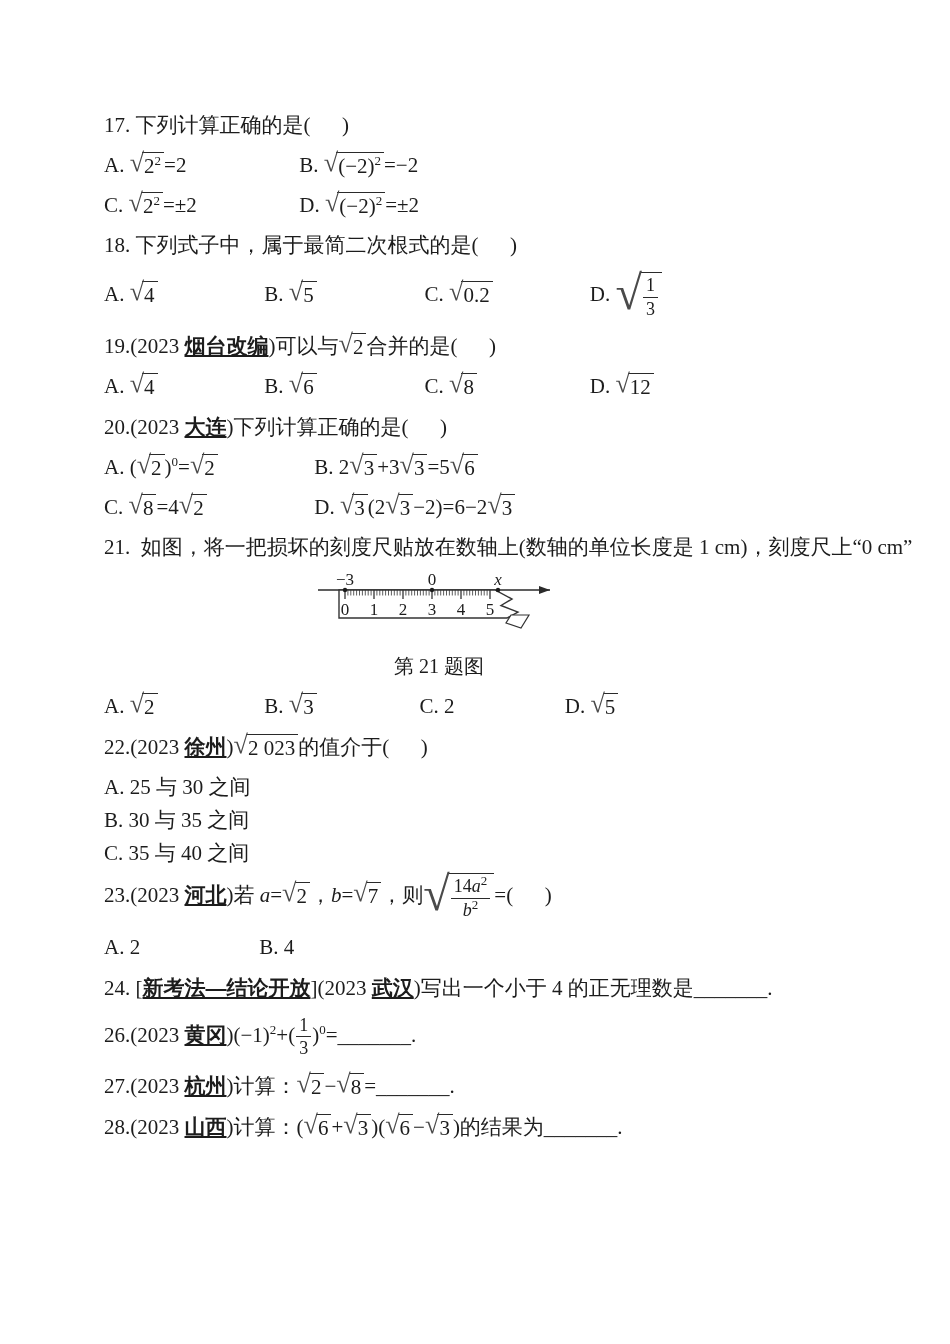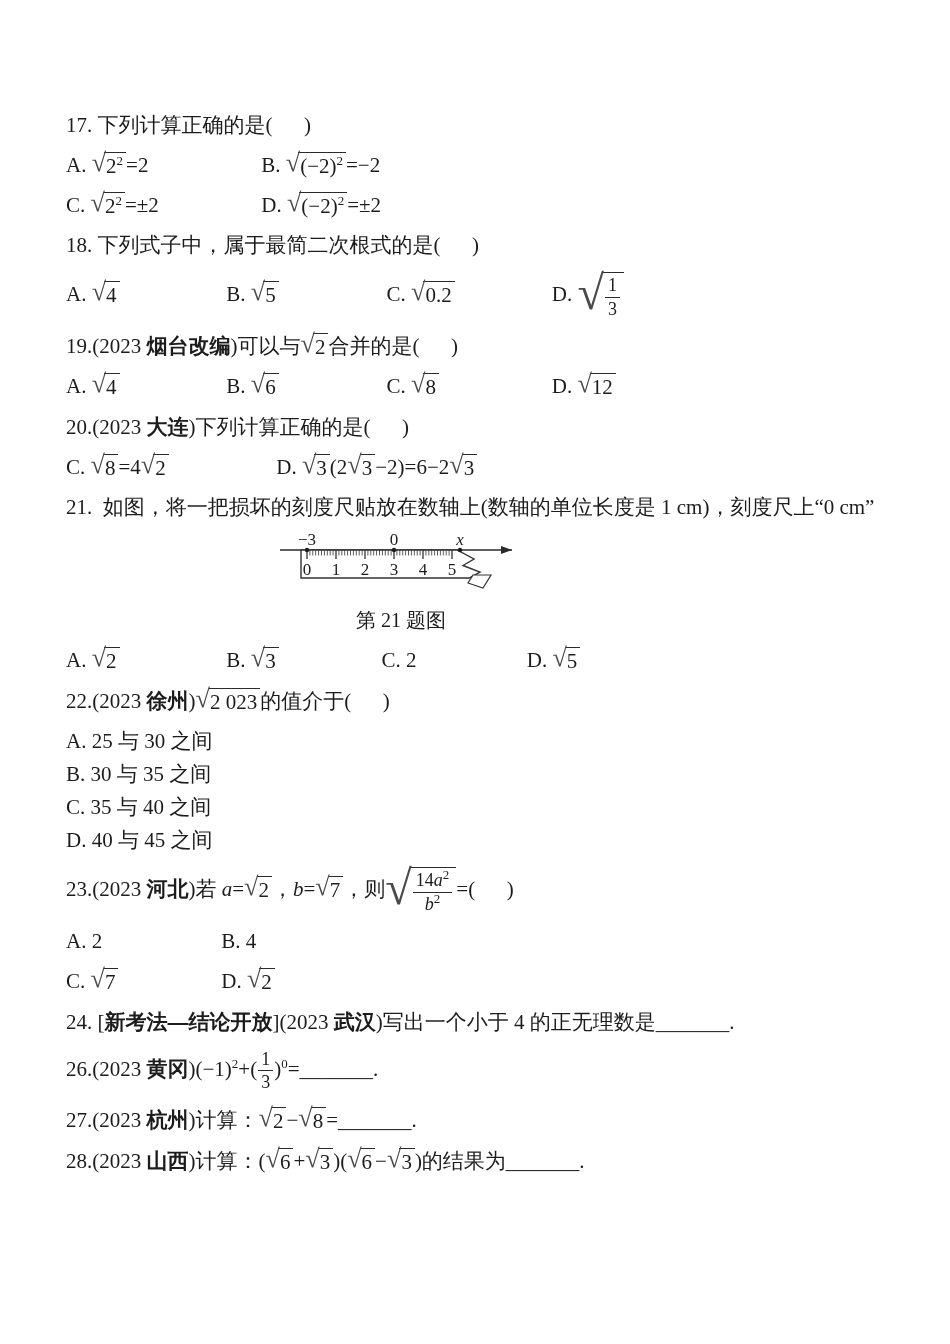--- a/index.html
+++ b/index.html
@@ -1,26 +1,26 @@
 <!DOCTYPE html>
 <html><head>
 <meta charset="utf-8">
 <style>
   html,body{margin:0;padding:0;}
   body{
     width:950px;height:1344px;overflow:hidden;background:#ffffff;
     font-family:"Liberation Serif","DejaVu Serif",serif;color:#1c1c1c;
   }
-  .page{padding:112px 55px 0 66px;font-size:21px;}
+  .page{padding:112px 55px 0 104px;font-size:21px;}
   .line{line-height:27px;min-height:27px;margin-bottom:13px;white-space:nowrap;}
   .tight{margin-bottom:6px;}
   .opt{display:inline-block;white-space:nowrap;}
   .w190{width:190px}.w205{width:205px}.w155{width:155px}.w160{width:160px}
   .w150{width:150px}.w140{width:140px}
-  .b{font-family:"Liberation Sans","DejaVu Sans",sans-serif;font-weight:700;}
+  .b{font-family:"Liberation Sans","DejaVu Sans",sans-serif;font-weight:700;text-decoration:underline;}
   .i{font-style:italic;}
   sup{font-size:13px;line-height:0;}
   
   .sqrt{display:inline-block;white-space:nowrap;}
   .sqrt::before{
     content:"√";display:inline-block;font-size:1.25em;line-height:1;
     vertical-align:top;margin-right:-2px;transform:translateY(-0.08em);
     color:#4a4a4a;
   }
   .rad{display:inline-block;border-top:1.6px solid #2a2a2a;vertical-align:top;
@@ -28,21 +28,21 @@
   .sqrt.tall{vertical-align:middle;}
   .sqrt.tall::before{font-size:2.3em;line-height:0.95;transform:translateY(-0.04em);}
   .sqrt.tall .rad{padding-top:2px;}
   
   .frac{display:inline-block;vertical-align:middle;text-align:center;
         font-size:18px;line-height:1.15;margin:0 1px;}
   .frac .num{display:block;border-bottom:1.2px solid #2a2a2a;padding:0 3px 1px;}
   .frac .den{display:block;padding:1px 3px 0;}
   
   .fig{margin:2px 0 0 210px;}
-  .figcaption{margin:11px 0 13px 210px;width:250px;text-align:center;font-size:20px;}
+  .figcaption{margin:17px 0 13px 210px;width:250px;text-align:center;font-size:20px;}
   svg text{font-family:"Liberation Serif","DejaVu Serif",serif;}
 </style>
 </head>
 <body>
 
 <main class="page">
 
   <div class="line">17. 下列计算正确的是(&nbsp;&nbsp;&nbsp;&nbsp;&nbsp;&nbsp;)</div>
   <div class="line">
     <span class="opt w190">A. <span class="sqrt"><span class="rad">2<sup>2</sup></span></span>=2</span>
@@ -63,20 +63,24 @@
 
   <div class="line">19.(2023 <span class="b">烟台改编</span>)可以与<span class="sqrt"><span class="rad">2</span></span>合并的是(&nbsp;&nbsp;&nbsp;&nbsp;&nbsp;&nbsp;)</div>
   <div class="line">
     <span class="opt w155">A. <span class="sqrt"><span class="rad">4</span></span></span>
     <span class="opt w155">B. <span class="sqrt"><span class="rad">6</span></span></span>
     <span class="opt w160">C. <span class="sqrt"><span class="rad">8</span></span></span>
     <span class="opt">D. <span class="sqrt"><span class="rad">12</span></span></span>
   </div>
 
   <div class="line">20.(2023 <span class="b">大连</span>)下列计算正确的是(&nbsp;&nbsp;&nbsp;&nbsp;&nbsp;&nbsp;)</div>
+  <div class="line">
+    <span class="opt w205">A. (<span class="sqrt"><span class="rad">2</span></span>)<sup>0</sup>=<span class="sqrt"><span class="rad">2</span></span></span>
+    <span class="opt">B. 2<span class="sqrt"><span class="rad">3</span></span>+3<span class="sqrt"><span class="rad">3</span></span>=5<span class="sqrt"><span class="rad">6</span></span></span>
+  </div>
   <div class="line">
     <span class="opt w205">C. <span class="sqrt"><span class="rad">8</span></span>=4<span class="sqrt"><span class="rad">2</span></span></span>
     <span class="opt">D. <span class="sqrt"><span class="rad">3</span></span>(2<span class="sqrt"><span class="rad">3</span></span>−2)=6−2<span class="sqrt"><span class="rad">3</span></span></span>
   </div>
 
   <div class="line">21.&nbsp;&nbsp;如图，将一把损坏的刻度尺贴放在数轴上(数轴的单位长度是 1 cm)，刻度尺上“0 cm”</div>
 
   <figure class="fig" style="margin-block:0;margin-inline:0;margin-left:210px;">
     <svg width="250" height="56" viewBox="0 0 250 56">
 
@@ -161,30 +165,25 @@
     <span class="opt w155">A. <span class="sqrt"><span class="rad">2</span></span></span>
     <span class="opt w150">B. <span class="sqrt"><span class="rad">3</span></span></span>
     <span class="opt w140">C. 2</span>
     <span class="opt">D. <span class="sqrt"><span class="rad">5</span></span></span>
   </div>
 
   <div class="line">22.(2023 <span class="b">徐州</span>)<span class="sqrt"><span class="rad">2 023</span></span>的值介于(&nbsp;&nbsp;&nbsp;&nbsp;&nbsp;&nbsp;)</div>
   <div class="line tight">A. 25 与 30 之间</div>
   <div class="line tight">B. 30 与 35 之间</div>
   <div class="line tight">C. 35 与 40 之间</div>
-  <div class="line">D. 40 与 45 之间</div>
 
   <div class="line">23.(2023 <span class="b">河北</span>)若 <span class="i">a</span>=<span class="sqrt"><span class="rad">2</span></span>，<span class="i">b</span>=<span class="sqrt"><span class="rad">7</span></span>，则<span class="sqrt tall"><span class="rad"><span class="frac"><span class="num">14<span class="i">a</span><sup>2</sup></span><span class="den"><span class="i">b</span><sup>2</sup></span></span></span></span>=(&nbsp;&nbsp;&nbsp;&nbsp;&nbsp;&nbsp;)</div>
   <div class="line">
     <span class="opt w150">A. 2</span>
     <span class="opt">B. 4</span>
-  </div>
-  <div class="line">
-    <span class="opt w150">C. <span class="sqrt"><span class="rad">7</span></span></span>
-    <span class="opt">D. <span class="sqrt"><span class="rad">2</span></span></span>
   </div>
 
   <div class="line">24. [<span class="b">新考法—结论开放</span>](2023 <span class="b">武汉</span>)写出一个小于 4 的正无理数是_______.</div>
   <div class="line">26.(2023 <span class="b">黄冈</span>)(−1)<sup>2</sup>+(<span class="frac"><span class="num">1</span><span class="den">3</span></span>)<sup>0</sup>=_______.</div>
   <div class="line">27.(2023 <span class="b">杭州</span>)计算：<span class="sqrt"><span class="rad">2</span></span>−<span class="sqrt"><span class="rad">8</span></span>=_______.</div>
   <div class="line">28.(2023 <span class="b">山西</span>)计算：(<span class="sqrt"><span class="rad">6</span></span>+<span class="sqrt"><span class="rad">3</span></span>)(<span class="sqrt"><span class="rad">6</span></span>−<span class="sqrt"><span class="rad">3</span></span>)的结果为_______.</div>
 
 </main>
 
 </body></html>

